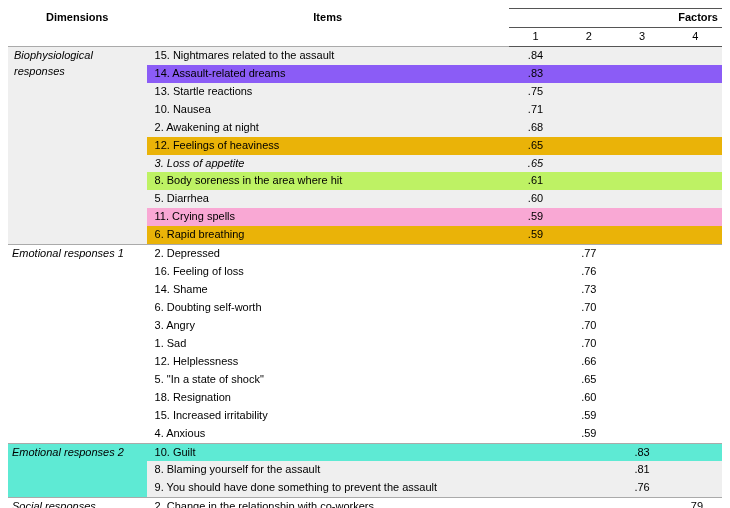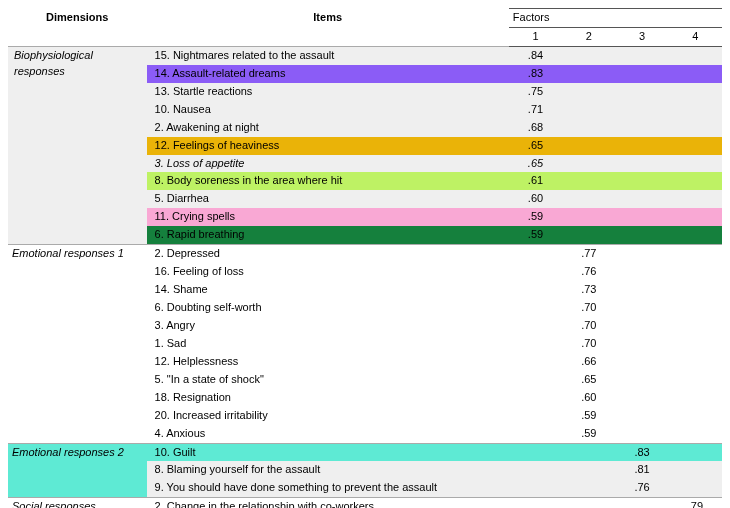--- a/index.html
+++ b/index.html
@@ -20,24 +20,24 @@
       vertical-align: top;
       line-height: 1.45;
     }
     .header-row th {
       border-top: 1.5px solid #555;
       border-bottom: 1px solid #555;
       font-weight: normal;
       text-align: center;
     }
     .factors-header {
-      text-align: left;
+      text-align: right;
       border-top: 1.5px solid #555;
       border-bottom: none !important;
-      font-weight: normal;
+      font-weight: bold;
     }
     .col-dimensions { width: 130px; }
     .col-items { width: 340px; }
     .col-factor { width: 50px; text-align: center; }
     .value { text-align: center; }
     .col-items-indent { padding-left: 8px; }
     .main-section-label {
       vertical-align: top;
       padding-top: 1px;
     }
@@ -124,21 +124,21 @@
         <td class="value"></td>
         <td class="value"></td>
       </tr>
       <tr style="background-color: #f9a8d4;">
         <td class="col-items-indent">11. Crying spells</td>
         <td class="value">.59</td>
         <td class="value"></td>
         <td class="value"></td>
         <td class="value"></td>
       </tr>
-      <tr style="background-color: #15803d; padding-left: 33px;">
+      <tr style="background-color: #eab308; padding-left: 33px;">
         <td class="col-items-indent">6. Rapid breathing</td>
         <td class="value">.59</td>
         <td class="value"></td>
         <td class="value"></td>
         <td class="value"></td>
       </tr>
       <tr>
         <td rowspan="11" class="main-section-label" style="border-top: 1px solid rgb(170, 170, 170); font-style: italic;">Emotional responses 1</td>
         <td class="col-items-indent" style="border-top: 1px solid rgb(170, 170, 170);">2. Depressed</td>
         <td class="value" style="border-top: 1px solid rgb(170, 170, 170);"></td>
@@ -196,21 +196,21 @@
         <td class="value"></td>
       </tr>
       <tr>
         <td class="col-items-indent">18. Resignation</td>
         <td class="value"></td>
         <td class="value">.60</td>
         <td class="value"></td>
         <td class="value"></td>
       </tr>
       <tr>
-        <td class="col-items-indent">20. Increased irritability</td>
+        <td class="col-items-indent">15. Increased irritability</td>
         <td class="value"></td>
         <td class="value">.59</td>
         <td class="value"></td>
         <td class="value"></td>
       </tr>
       <tr>
         <td class="col-items-indent">4. Anxious</td>
         <td class="value"></td>
         <td class="value">.59</td>
         <td class="value"></td>

